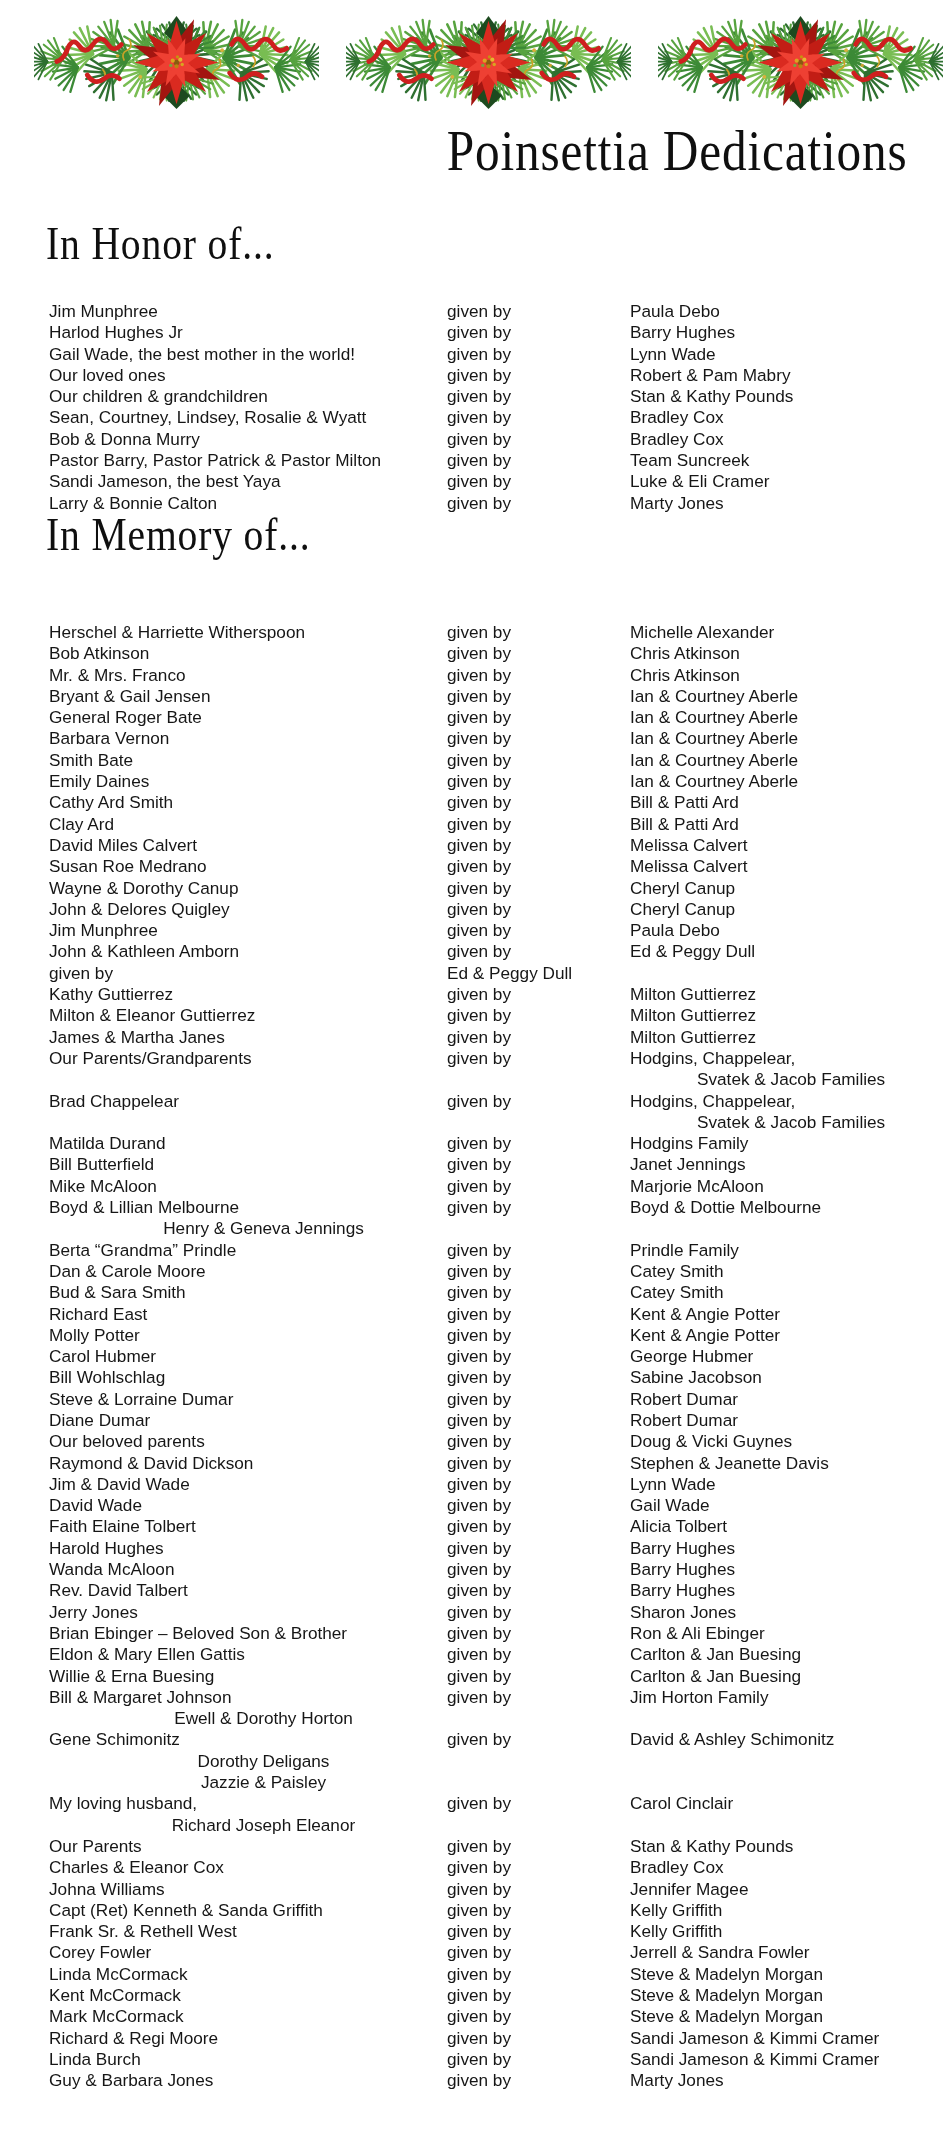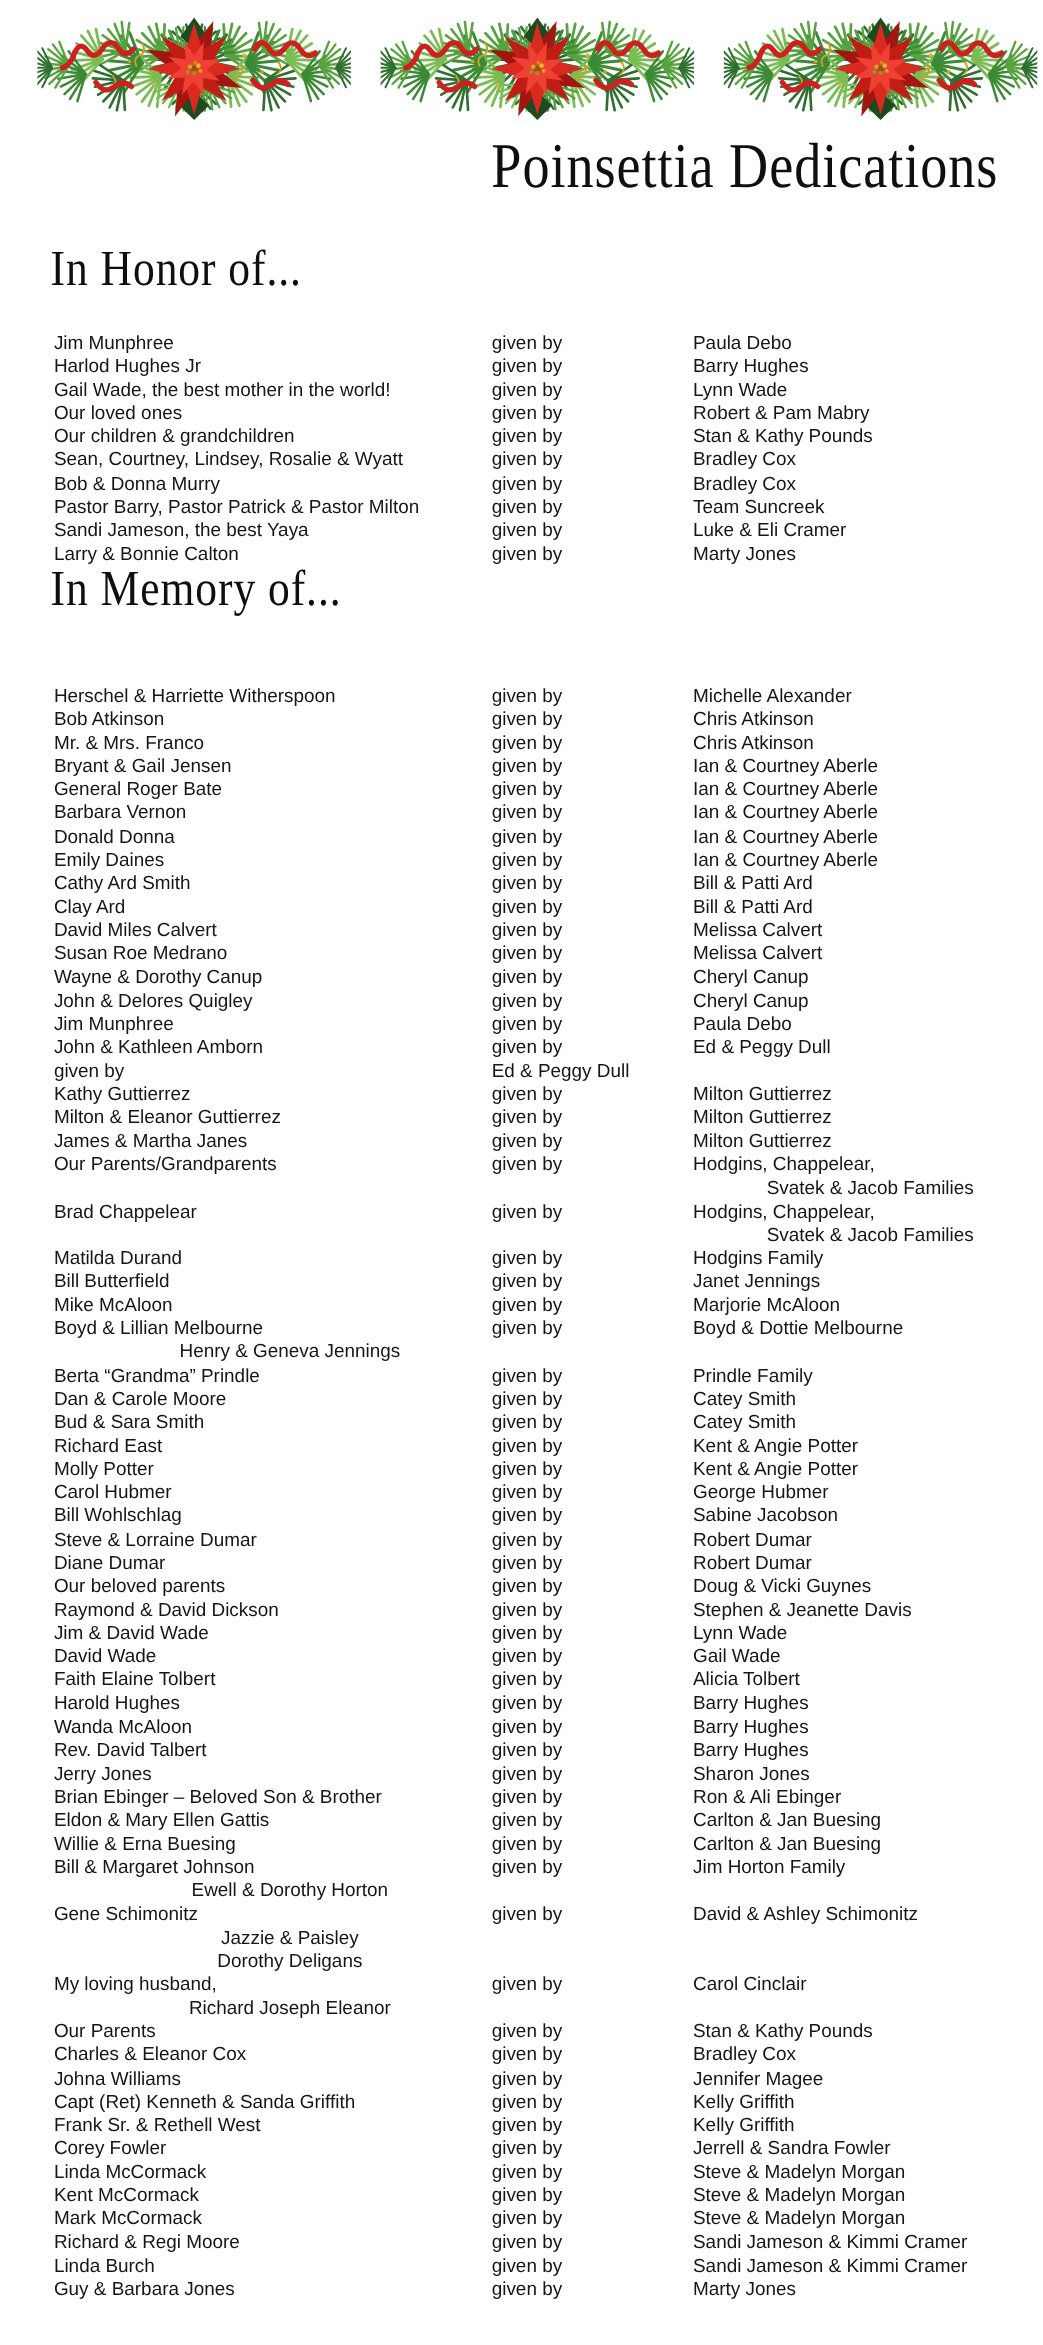--- a/index.html
+++ b/index.html
@@ -228,21 +228,21 @@
         <span class="cell name">General Roger Bate</span>
         <span class="cell given">given by</span>
         <span class="cell giver">Ian &amp; Courtney Aberle</span>
       </div>
       <div class="row">
         <span class="cell name">Barbara Vernon</span>
         <span class="cell given">given by</span>
         <span class="cell giver">Ian &amp; Courtney Aberle</span>
       </div>
       <div class="row">
-        <span class="cell name">Donald Donna</span>
+        <span class="cell name">Smith Bate</span>
         <span class="cell given">given by</span>
         <span class="cell giver">Ian &amp; Courtney Aberle</span>
       </div>
       <div class="row">
         <span class="cell name">Emily Daines</span>
         <span class="cell given">given by</span>
         <span class="cell giver">Ian &amp; Courtney Aberle</span>
       </div>
       <div class="row">
         <span class="cell name">Cathy Ard Smith</span>
@@ -462,40 +462,40 @@
         <span class="cell name indent">Ewell &amp; Dorothy Horton</span>
         <span class="cell given"></span>
         <span class="cell giver"></span>
       </div>
       <div class="row">
         <span class="cell name">Gene Schimonitz</span>
         <span class="cell given">given by</span>
         <span class="cell giver">David &amp; Ashley Schimonitz</span>
       </div>
       <div class="row">
+        <span class="cell name indent">Dorothy Deligans</span>
+        <span class="cell given"></span>
+        <span class="cell giver"></span>
+      </div>
+      <div class="row">
         <span class="cell name indent">Jazzie &amp; Paisley</span>
         <span class="cell given"></span>
         <span class="cell giver"></span>
       </div>
       <div class="row">
-        <span class="cell name indent">Dorothy Deligans</span>
+        <span class="cell name">My loving husband,</span>
+        <span class="cell given">given by</span>
+        <span class="cell giver">Carol Cinclair</span>
+      </div>
+      <div class="row">
+        <span class="cell name indent">Richard Joseph Eleanor</span>
         <span class="cell given"></span>
         <span class="cell giver"></span>
       </div>
       <div class="row">
-        <span class="cell name">My loving husband,</span>
-        <span class="cell given">given by</span>
-        <span class="cell giver">Carol Cinclair</span>
-      </div>
-      <div class="row">
-        <span class="cell name indent">Richard Joseph Eleanor</span>
-        <span class="cell given"></span>
-        <span class="cell giver"></span>
-      </div>
-      <div class="row">
         <span class="cell name">Our Parents</span>
         <span class="cell given">given by</span>
         <span class="cell giver">Stan &amp; Kathy Pounds</span>
       </div>
       <div class="row">
         <span class="cell name">Charles &amp; Eleanor Cox</span>
         <span class="cell given">given by</span>
         <span class="cell giver">Bradley Cox</span>
       </div>
       <div class="row">

